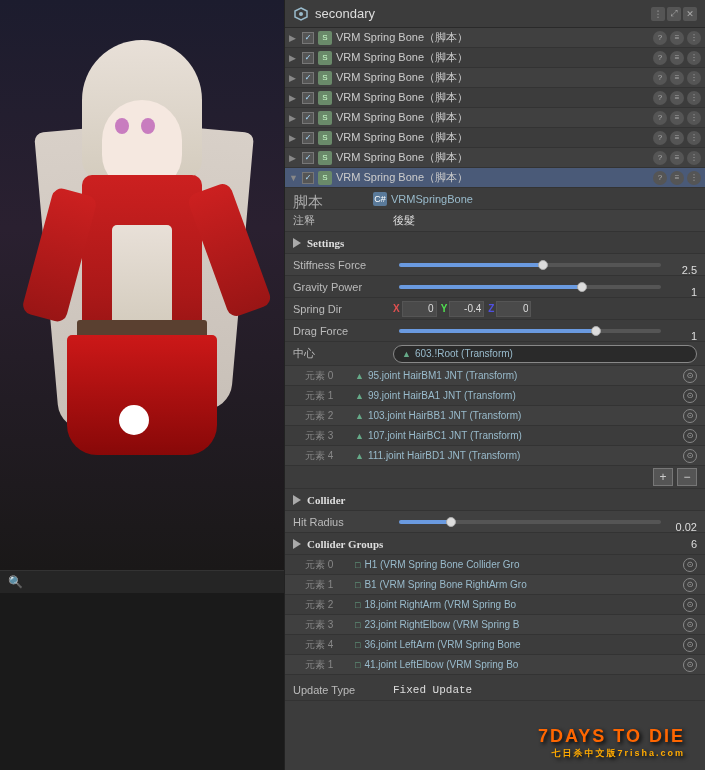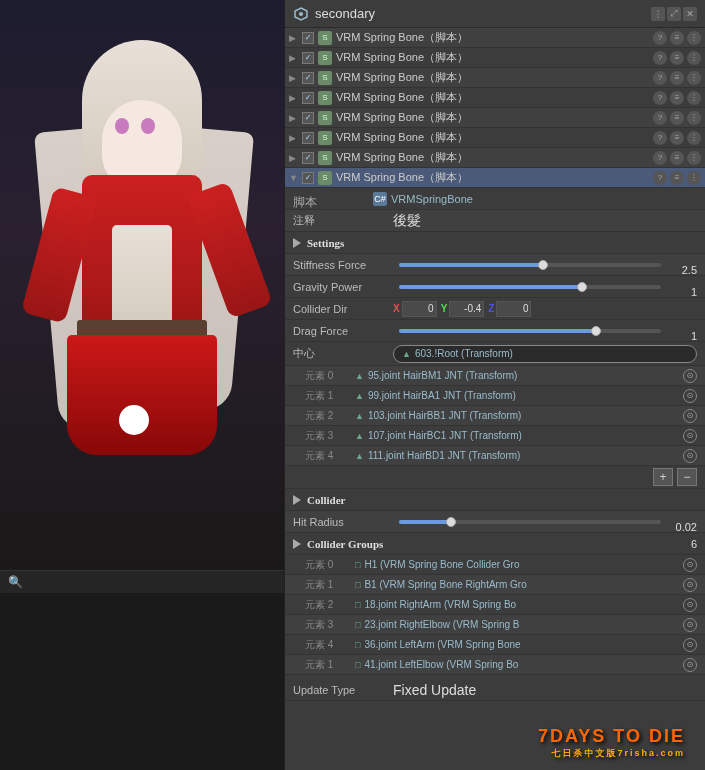--- a/index.html
+++ b/index.html
@@ -338,21 +338,21 @@
       display: flex;
       align-items: center;
       height: 22px;
       padding: 0 8px;
       background: #3c3c3c;
       border-bottom: 1px solid #333;
     }
     .script-label {
       width: 80px;
       color: #aaa;
-      font-size: 12px;
+      font-size: 15px;
       margin-top: 8px;
     }
     .script-value {
       flex: 1;
       color: #9bc;
       font-size: 11px;
     }
     .script-icon {
       width: 14px;
       height: 14px;
@@ -379,21 +379,22 @@
     }
     .prop-label {
       width: 100px;
       color: #bbb;
       font-size: 11px;
       flex-shrink: 0;
     }
     .prop-value {
       flex: 1;
       color: #ddd;
-      font-size: 14px;
+      font-size: 11px;
+      font-family: Liberation Mono, monospace;
     }
     .color-swatch {
       flex: 1;
       height: 16px;
       background: #eeee00;
       border-radius: 2px;
       margin-right: 4px;
     }
     .color-picker-icon {
       width: 16px;
@@ -813,21 +814,21 @@
     <div class="slider-row">
       <span class="slider-label">Gravity Power</span>
       <div class="slider-track">
         <div class="slider-fill" style="width: 70%;"></div>
         <div class="slider-thumb" style="left: 70%;"></div>
       </div>
       <span class="slider-value">1</span>
     </div>
 
     <div class="xyz-row">
-      <span class="xyz-label">Collider Dir</span>
+      <span class="xyz-label">Spring Dir</span>
       <div class="xyz-fields">
         <div class="xyz-field">
           <span class="xyz-axis x">X</span>
           <input class="xyz-input" type="text" value="0" style="">
         </div>
         <div class="xyz-field">
           <span class="xyz-axis y">Y</span>
           <input class="xyz-input" type="text" value="-0.4" style="">
         </div>
         <div class="xyz-field">

